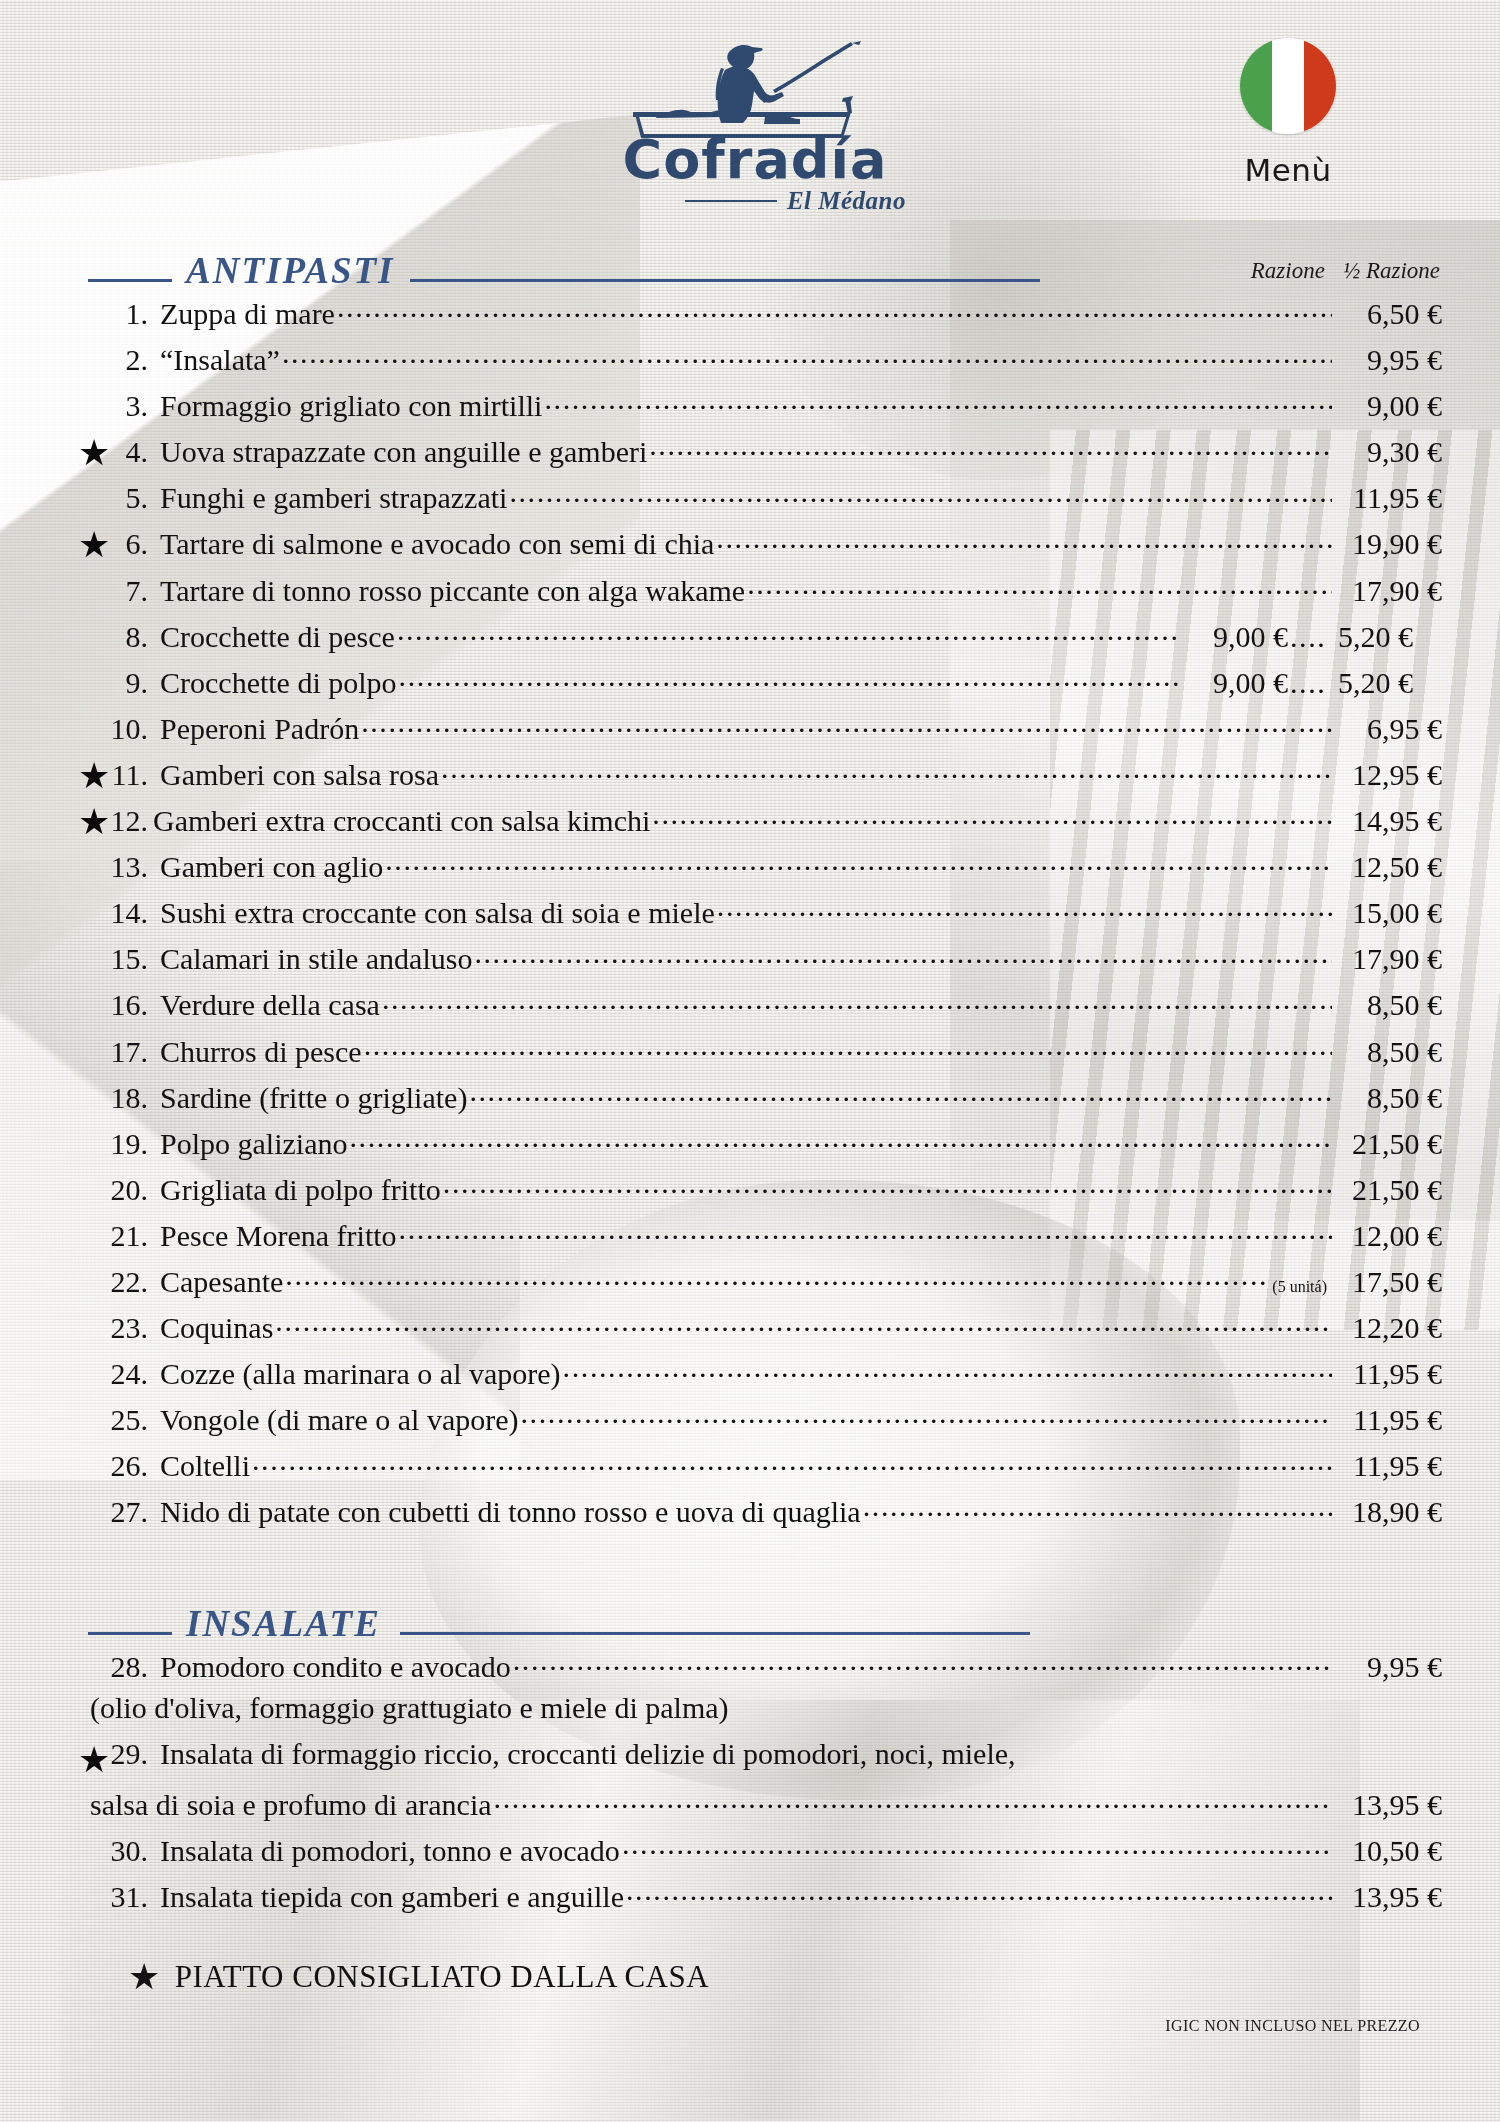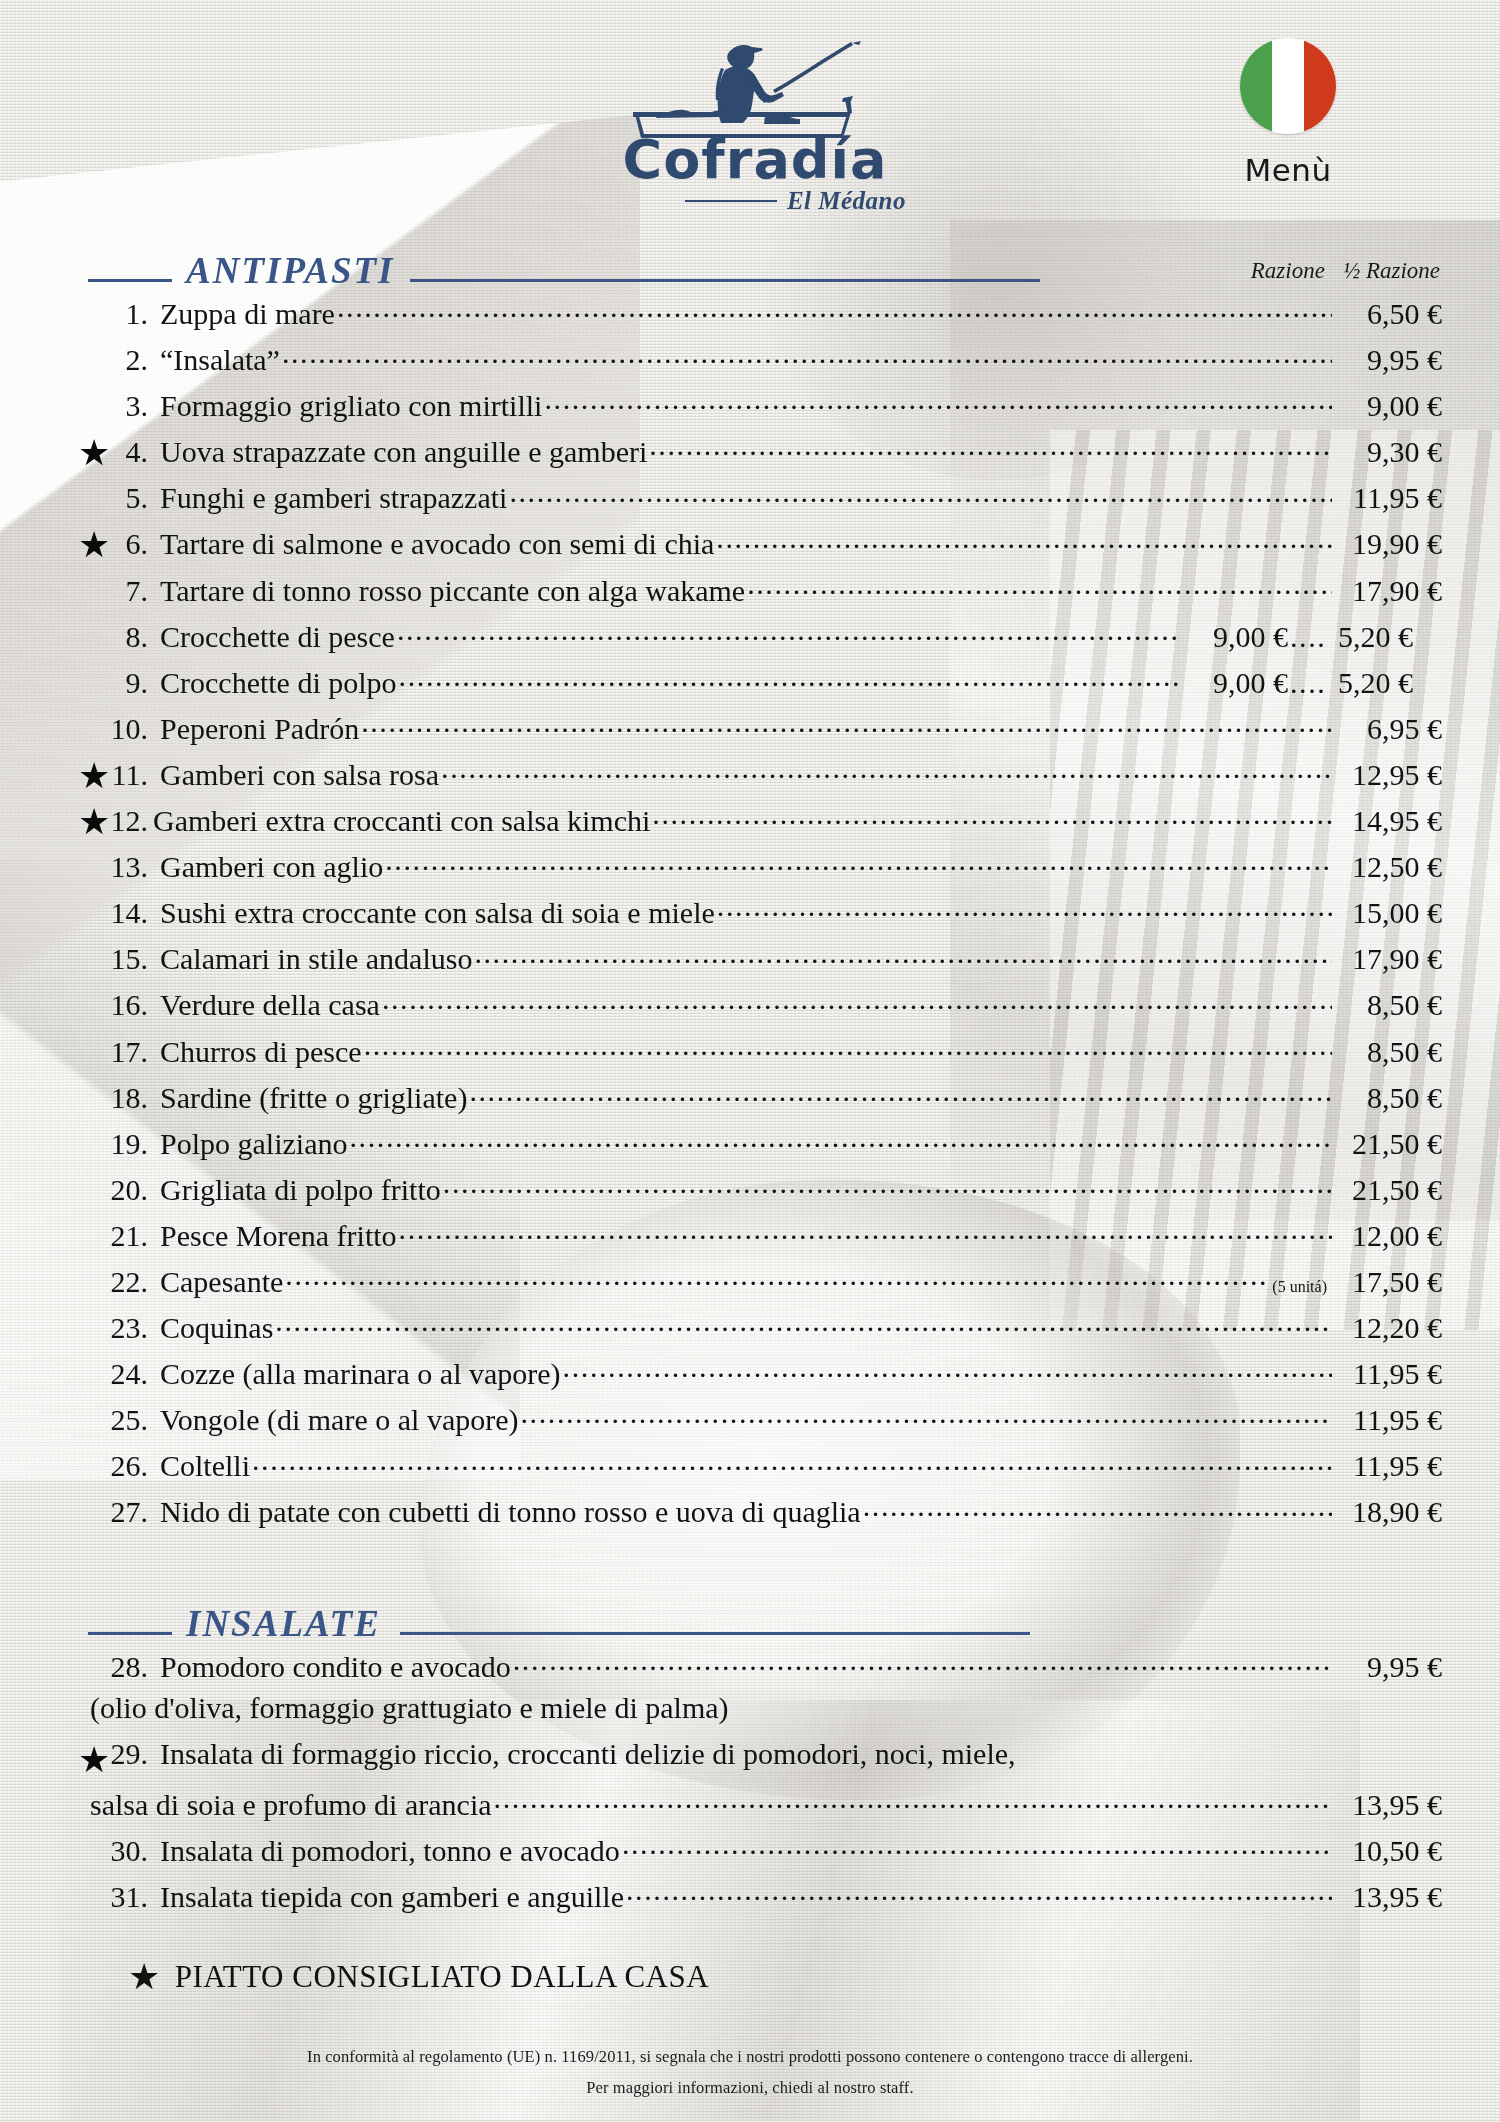--- a/index.html
+++ b/index.html
@@ -618,20 +618,16 @@
           <span class="leader"></span>
           <span class="price">13,95 €</span>
         </div>
       </div>
 
     <div id="legend">
       <span class="star-inline">★</span>
       <span>PIATTO CONSIGLIATO DALLA CASA</span>
     </div>
 
-    <div id="footer">
-      <div class="foot-line">In conformità al regolamento (UE) n. 1169/2011, si segnala che i nostri prodotti possono contenere o contengono tracce di allergeni.</div>
-      <div class="foot-line">Per maggiori informazioni, chiedi al nostro staff.</div>
-    </div>
     <div id="igic">IGIC NON INCLUSO NEL PREZZO</div>
 
   </div>
 </div>
 
 </body></html>

